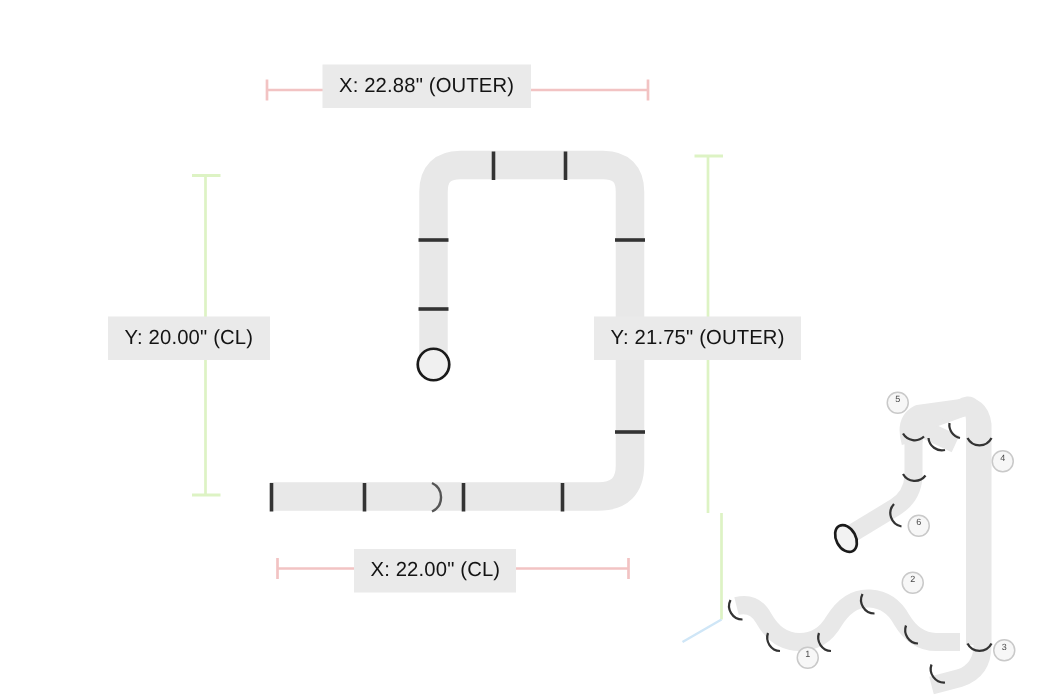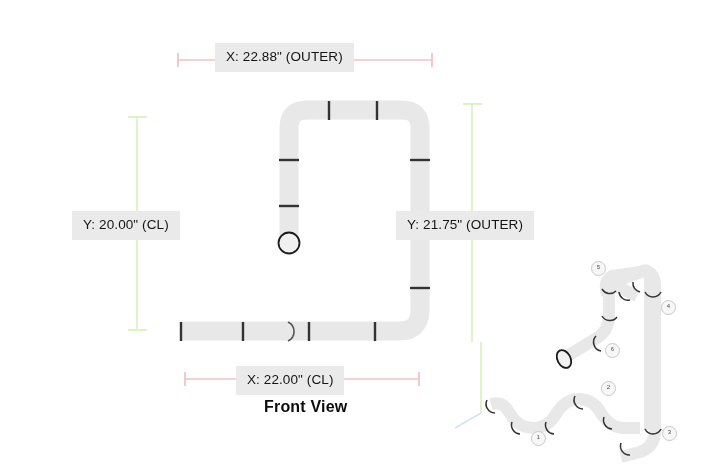--- a/index.html
+++ b/index.html
@@ -175,21 +175,20 @@
   </svg>
 
   <div class="dim-label" style="left:215px; top:43px;">X: 22.88" (OUTER)</div>
 
   <div class="dim-label" style="left:72px; top:211px;">Y: 20.00" (CL)</div>
 
   <div class="dim-label" style="left:396px; top:211px;">Y: 21.75" (OUTER)</div>
 
   <div class="dim-label" style="left:236px; top:366px;">X: 22.00" (CL)</div>
 
-  <div class="view-title" style="left:264px; top:398px;">Front View</div>
 
   <div class="seg-badge" style="left:591px; top:261px;">5</div>
   <div class="seg-badge" style="left:661px; top:300px;">4</div>
   <div class="seg-badge" style="left:605px; top:343px;">6</div>
   <div class="seg-badge" style="left:601px; top:381px;">2</div>
   <div class="seg-badge" style="left:531px; top:431px;">1</div>
   <div class="seg-badge" style="left:662px; top:426px;">3</div>
 
 </div>
 

